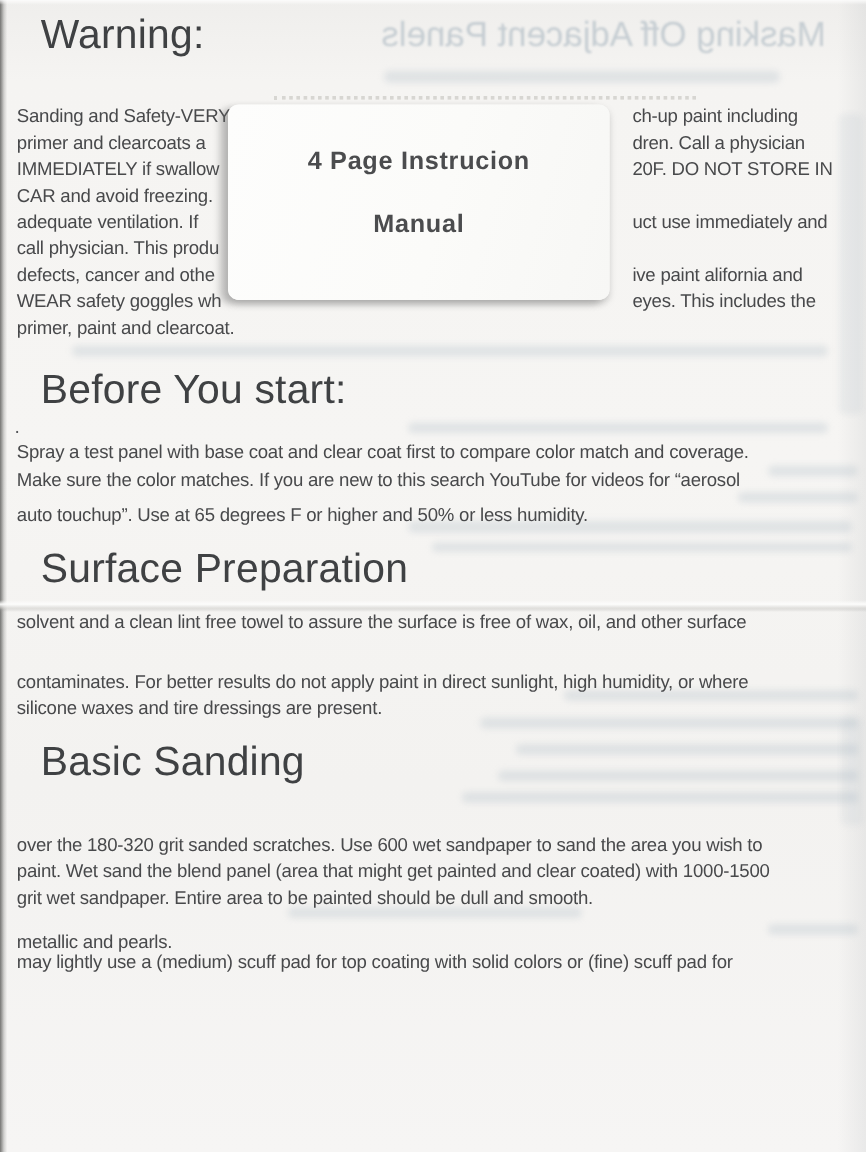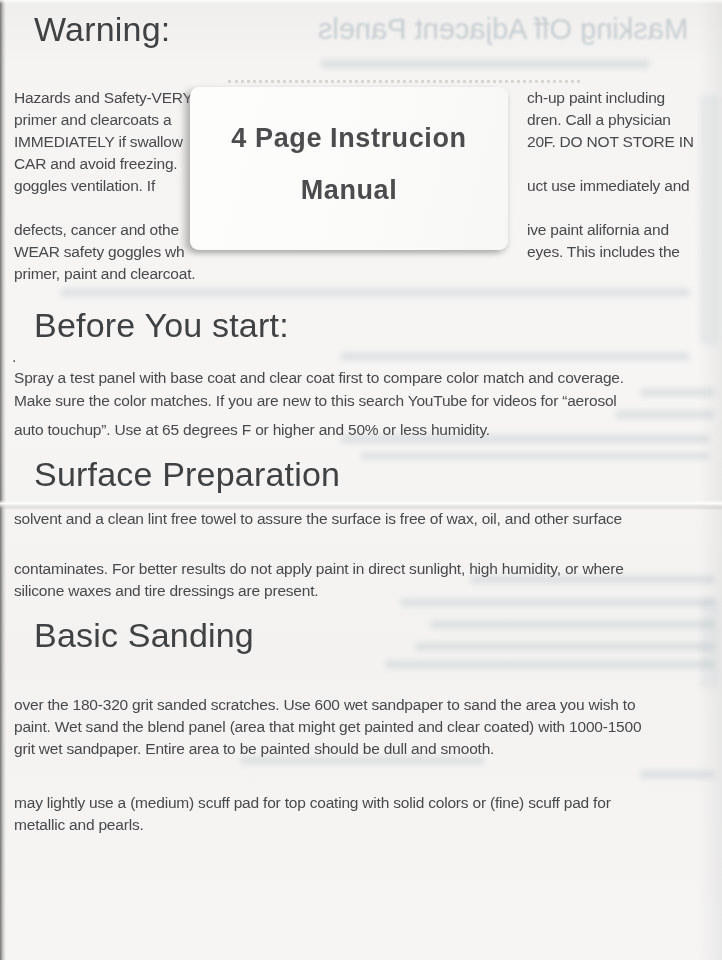--- a/index.html
+++ b/index.html
@@ -27,21 +27,21 @@
   .stray{position:absolute;left:12px;font-size:16px;color:#55575a;}
   
   #sticker{
     position:absolute;left:190px;top:87px;width:318px;height:163px;
     background:linear-gradient(105deg,#fdfdfc 0%,#fbfbf9 55%,#f7f7f5 100%);
     border-radius:9px;
     box-shadow:-6px 3px 6px rgba(105,105,105,0.38),0 3px 5px rgba(120,120,120,0.28);
   }
   .sticker-line{
     position:absolute;left:0;width:100%;text-align:center;
-    font-weight:700;font-size:27px;color:#4b4c4e;letter-spacing:0.6px;
+    font-weight:700;font-size:21px;color:#4b4c4e;letter-spacing:0.6px;
     font-family:"Liberation Sans",sans-serif;white-space:nowrap;
   }
   #sticker-line1{top:36px;}
   #sticker-line2{top:88px;}
   .perforation{
     position:absolute;left:228px;top:80px;width:352px;height:0;
     border-top:3px dotted rgba(213,212,208,0.95);
   }
   
   .seam{
@@ -82,39 +82,40 @@
   <div class="smudge" style="left:415px;top:642px;width:300px;height:9px"></div>
   <div class="smudge" style="left:385px;top:660px;width:330px;height:9px"></div>
   <div class="smudge" style="left:240px;top:756px;width:245px;height:9px"></div>
   <div class="smudge" style="left:640px;top:770px;width:75px;height:9px"></div>
   <div class="smudge" style="left:699px;top:95px;width:20px;height:250px;opacity:.55"></div>
   <div class="smudge" style="left:701px;top:598px;width:18px;height:90px;opacity:.5"></div>
 
   <div class="heading" style="top:10px">Warning:</div>
 
   <div class="bodyline warnline" style="top:88px">
-    <span>Hazards and Safety-VERY</span>
+    <span>Sanding and Safety-VERY</span>
     <span class="frag-right">ch-up paint including</span>
   </div>
   <div class="bodyline warnline" style="top:110px">
     <span>primer and clearcoats a</span>
     <span class="frag-right">dren. Call a physician</span>
   </div>
   <div class="bodyline warnline" style="top:132px">
     <span>IMMEDIATELY if swallow</span>
     <span class="frag-right">20F. DO NOT STORE IN</span>
   </div>
   <div class="bodyline warnline" style="top:154px">
     <span>CAR and avoid freezing.</span>
   </div>
   <div class="bodyline warnline" style="top:176px">
-    <span>goggles ventilation. If</span>
+    <span>adequate ventilation. If</span>
     <span class="frag-right">uct use immediately and</span>
   </div>
   <div class="bodyline warnline" style="top:198px">
+    <span>call physician. This produ</span>
   </div>
   <div class="bodyline warnline" style="top:220px">
     <span>defects, cancer and othe</span>
     <span class="frag-right">ive paint alifornia and</span>
   </div>
   <div class="bodyline warnline" style="top:242px">
     <span>WEAR safety goggles wh</span>
     <span class="frag-right">eyes. This includes the</span>
   </div>
   <div class="bodyline warnline" style="top:264px">
@@ -138,15 +139,15 @@
   <div class="bodyline" style="top:509px">solvent and a clean lint free towel to assure the surface is free of wax, oil, and other surface</div>
   <div class="bodyline" style="top:559px">contaminates. For better results do not apply paint in direct sunlight, high humidity, or where</div>
   <div class="bodyline" style="top:581px">silicone waxes and tire dressings are present.</div>
 
   <div class="heading" style="top:616px">Basic Sanding</div>
   <div class="bodyline" style="top:695px">over the 180-320 grit sanded scratches. Use 600 wet sandpaper to sand the area you wish to</div>
   <div class="bodyline" style="top:717px">paint. Wet sand the blend panel (area that might get painted and clear coated) with 1000-1500</div>
   <div class="bodyline" style="top:739px">grit wet sandpaper. Entire area to be painted should be dull and smooth.</div>
 
   <div class="bodyline" style="top:793px">may lightly use a (medium) scuff pad for top coating with solid colors or (fine) scuff pad for</div>
-  <div class="bodyline" style="top:815px">metallic and pearls.</div>
+  <div class="bodyline" style="top:776px">metallic and pearls.</div>
 
 </div>
 
 </body></html>

